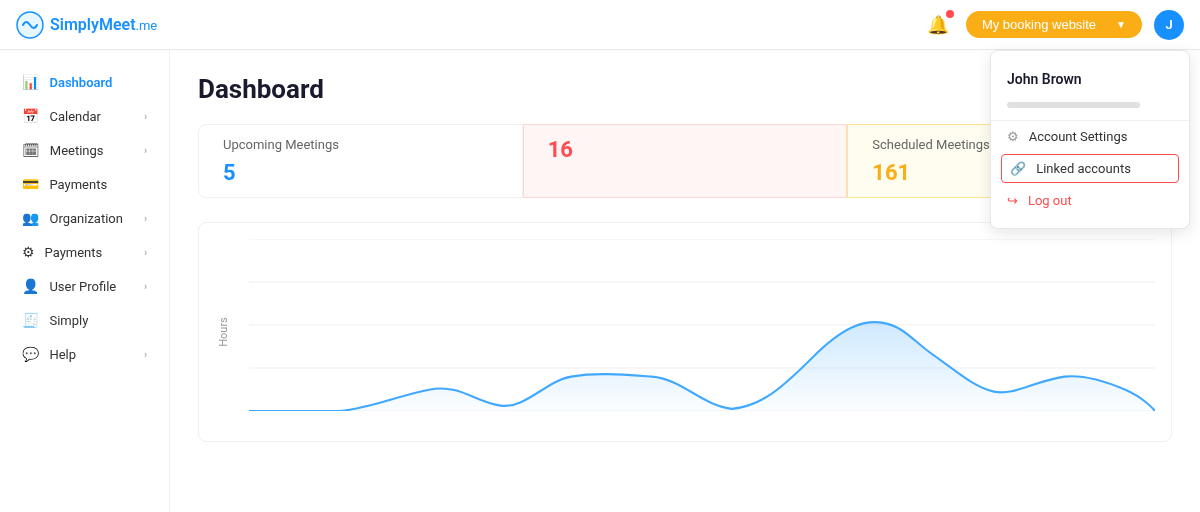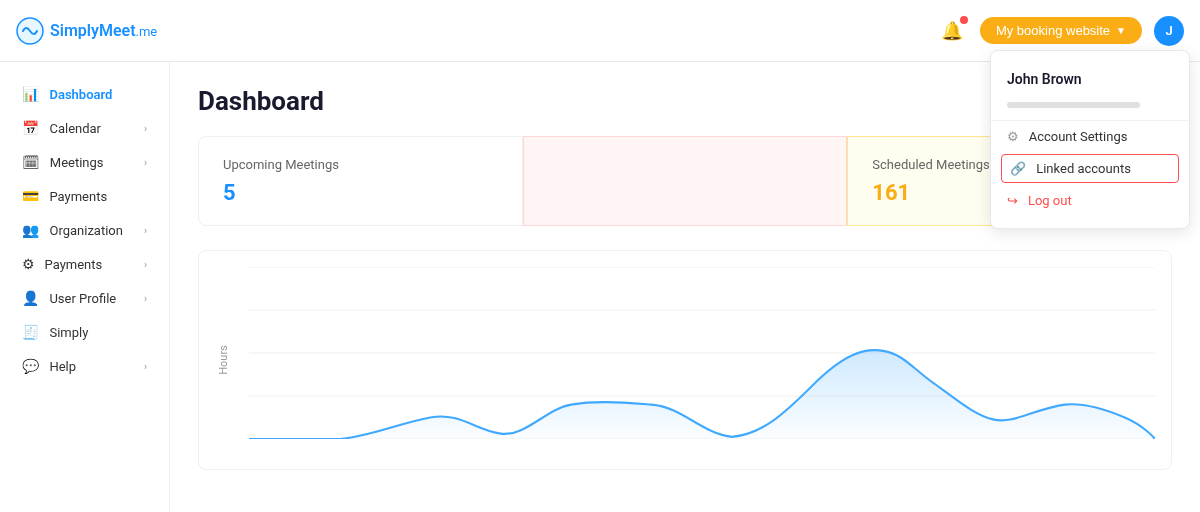--- a/index.html
+++ b/index.html
@@ -1,20 +1,20 @@
 <!DOCTYPE html>
 <html><head>
   <meta charset="utf-8">
   <style>
     * { margin: 0; padding: 0; box-sizing: border-box; }
     body { font-family: -apple-system, BlinkMacSystemFont, 'Segoe UI', Roboto, sans-serif; background: #fff; width: 1200px; height: 512px; overflow: hidden; display: flex; flex-direction: column; }
 
     
     .header {
-      height: 62px;
+      height: 50px;
       border-bottom: 1px solid #e8e8e8;
       display: flex;
       align-items: center;
       justify-content: space-between;
       padding: 18px 16px;
       position: relative;
       z-index: 100;
     }
     .logo {
       display: flex;
@@ -54,21 +54,21 @@
       background: #faad14;
       color: #fff;
       border: none;
       border-radius: 20px;
       padding: 6px 16px;
       font-size: 13px;
       font-weight: 500;
       cursor: pointer;
       display: flex;
       align-items: center;
-      gap: 6px;
+      gap: 20px;
     }
     .user-avatar {
       width: 30px;
       height: 30px;
       background: #1890ff;
       border-radius: 50%;
       display: flex;
       align-items: center;
       justify-content: center;
       color: #fff;
@@ -131,21 +131,21 @@
     }
 
     
     .stat-cards {
       display: flex;
       gap: 0;
       margin-bottom: 24px;
     }
     .stat-card {
       flex: 1;
-      padding: 20px 24px;
+      padding: 12px 24px;
       border: 1px solid #f0f0f0;
       background: #fff;
     }
     .stat-card:first-child { border-radius: 8px 0 0 8px; }
     .stat-card:last-child { border-radius: 0 8px 8px 0; }
     .stat-card.cancelled { background: #fff5f5; border-color: #ffd6d6; }
     .stat-card.scheduled { background: #fffdf0; border-color: #ffe58f; }
     .stat-label {
       font-size: 13px;
       color: #666;
@@ -344,20 +344,21 @@
 
   <div class="content">
     <h1 class="page-title">Dashboard</h1>
 
     <div class="stat-cards">
       <div class="stat-card">
         <div class="stat-label">Upcoming Meetings</div>
         <div class="stat-value upcoming">5</div>
       </div>
       <div class="stat-card cancelled">
+        <div class="stat-value cancelled">16</div>
       </div>
       <div class="stat-card scheduled">
         <div class="stat-label">Scheduled Meetings</div>
         <div class="stat-value scheduled">161</div>
       </div>
     </div>
 
     <div class="chart-container">
       <span class="y-axis-label">Hours</span>
       <svg class="chart-svg" viewBox="0 0 900 160" preserveAspectRatio="none">

